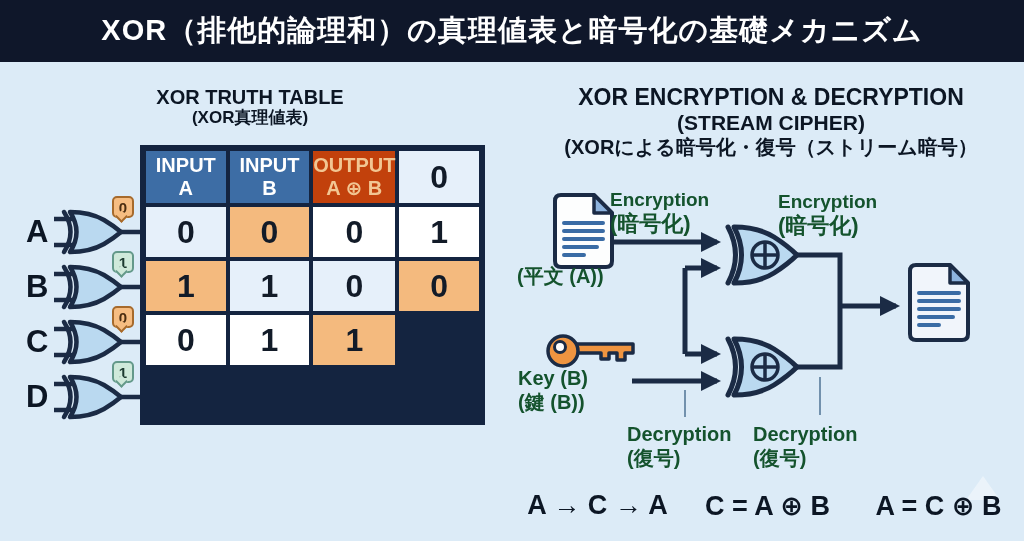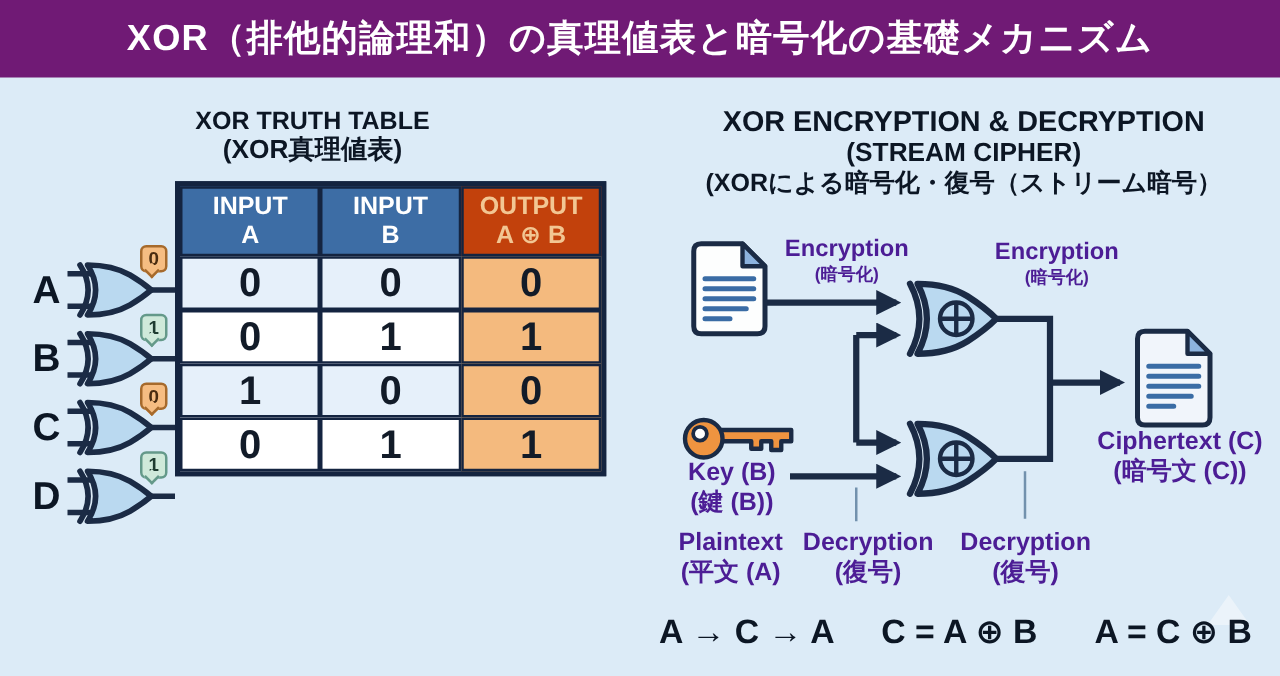--- a/index.html
+++ b/index.html
@@ -1,37 +1,37 @@
 <!DOCTYPE html>
 <html><head>
 <meta charset="utf-8">
 <style>
   html,body{margin:0;padding:0;}
   body{font-family:"Liberation Sans","DejaVu Sans",sans-serif;}
   .app{position:relative;width:1024px;height:541px;background:#dcebf7;overflow:hidden;color:#0d1828;}
 
   
-  .header{position:absolute;left:0;top:0;width:1024px;height:62px;background:#701a75;
+  .header{position:absolute;left:0;top:0;width:1024px;height:62px;background:#0f172a;
           display:flex;align-items:center;justify-content:center;}
   .header h1{margin:0;font-size:29px;font-weight:bold;color:#ffffff;letter-spacing:1px;white-space:nowrap;}
 
   
   .sec-title{position:absolute;text-align:center;font-weight:bold;color:#0c1624;line-height:1.12;}
   .tt-title{left:85px;top:86px;width:330px;}
   .tt-title .l1{font-size:20px;}
-  .tt-title .l2{font-size:21px;}
+  .tt-title .l2{font-size:17px;}
   .enc-title{left:525px;top:85px;width:492px;}
   .enc-title .l1{font-size:23px;}
   .enc-title .l2{font-size:21px;}
   .enc-title .l3{font-size:20px;margin-top:2px;}
 
   
-  .table{position:absolute;left:140px;top:145px;width:345px;height:236px;
+  .table{position:absolute;left:140px;top:145px;width:345px;height:280px;
          border:4px solid #142440;box-sizing:border-box;background:#142440;
-         display:grid;grid-template-columns:repeat(3,1fr);grid-template-rows:56px repeat(4,1fr);}
+         display:grid;grid-template-columns:repeat(4,1fr);grid-template-rows:56px repeat(4,1fr);}
   .table>div{border:2px solid #142440;box-sizing:border-box;display:flex;flex-direction:column;
              align-items:center;justify-content:center;}
   .th{background:#3d6da5;color:#ffffff;font-weight:bold;font-size:20px;line-height:1.15;}
   .th.out{background:#c2410c;color:#f2c693;}
   .td{background:#ffffff;font-size:32px;font-weight:bold;color:#121b28;}
   .td.shade{background:#e6f0fa;}
   .td.out{background:#f4ba7e;}
 
   
   .gate-unit{position:absolute;left:24px;width:120px;height:80px;}
@@ -54,23 +54,23 @@
   .dline{stroke:#1b2b45;stroke-width:5;fill:none;}
   .dthin{stroke:#7291ad;stroke-width:2;fill:none;}
   .doc{fill:#fdfefe;stroke:#1b2b45;stroke-width:4;stroke-linejoin:round;}
   .doc2{fill:#f1f5fb;stroke:#1b2b45;stroke-width:4;stroke-linejoin:round;}
   .fold{fill:#8db3de;stroke:#1b2b45;stroke-width:3.5;stroke-linejoin:round;}
   .docline{stroke:#3a6ca5;stroke-width:4;stroke-linecap:round;}
   .keybody{fill:#ef9440;stroke:#1b2b45;stroke-width:3.5;stroke-linejoin:round;}
   .oplus{stroke:#1b2b45;stroke-width:3.5;fill:none;}
 
   
-  .dlabel{position:absolute;text-align:center;font-weight:bold;color:#4c1d95;line-height:1.18;width:135px;}
+  .dlabel{position:absolute;font-weight:bold;color:#14532d;line-height:1.18;width:135px;}
   .dlabel .en{font-size:19px;}
-  .dlabel .jp{font-size:14px;}
+  .dlabel .jp{font-size:22px;}
   .dlabel.big .en,.dlabel.big .jp{font-size:20px;}
   .formula{position:absolute;top:490px;width:175px;text-align:center;
            font-size:27px;font-weight:bold;color:#0c1624;white-space:nowrap;}
 
   .watermark{position:absolute;left:966px;top:476px;width:0;height:0;
              border-left:17px solid transparent;border-right:17px solid transparent;
              border-bottom:24px solid rgba(255,255,255,0.42);}
 </style>
 </head>
 <body>
@@ -214,33 +214,26 @@
 
   <div class="dlabel" style="left:610px;top:189px">
     <div class="en">Encryption</div>
     <div class="jp">(暗号化)</div>
   </div>
   <div class="dlabel" style="left:778px;top:191px">
     <div class="en">Encryption</div>
     <div class="jp">(暗号化)</div>
   </div>
   <div class="dlabel big" style="left:517px;top:265px">
+    <div class="jp">(平文 (A))</div>
   </div>
   <div class="dlabel big" style="left:518px;top:367px">
     <div class="en">Key (B)</div>
     <div class="jp">(鍵 (B))</div>
   </div>
-  <div class="dlabel big" style="left:874px;top:342px;width:140px">
-    <div class="en">Ciphertext (C)</div>
-    <div class="jp">(暗号文 (C))</div>
-  </div>
-  <div class="dlabel big" style="left:517px;top:423px">
-    <div class="en">Plaintext</div>
-    <div class="jp">(平文 (A)</div>
-  </div>
   <div class="dlabel big" style="left:627px;top:423px">
     <div class="en">Decryption</div>
     <div class="jp">(復号)</div>
   </div>
   <div class="dlabel big" style="left:753px;top:423px">
     <div class="en">Decryption</div>
     <div class="jp">(復号)</div>
   </div>
 
   <div class="formula" style="left:680px">C = A ⊕ B</div>

